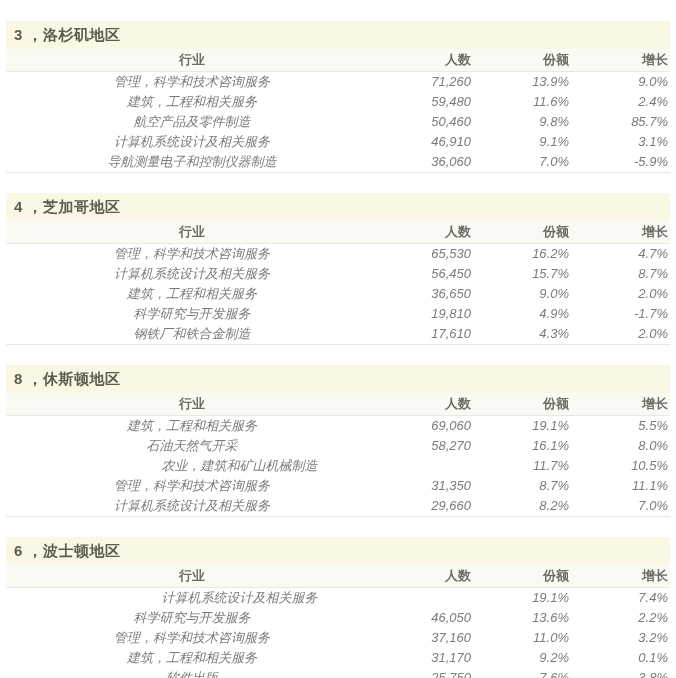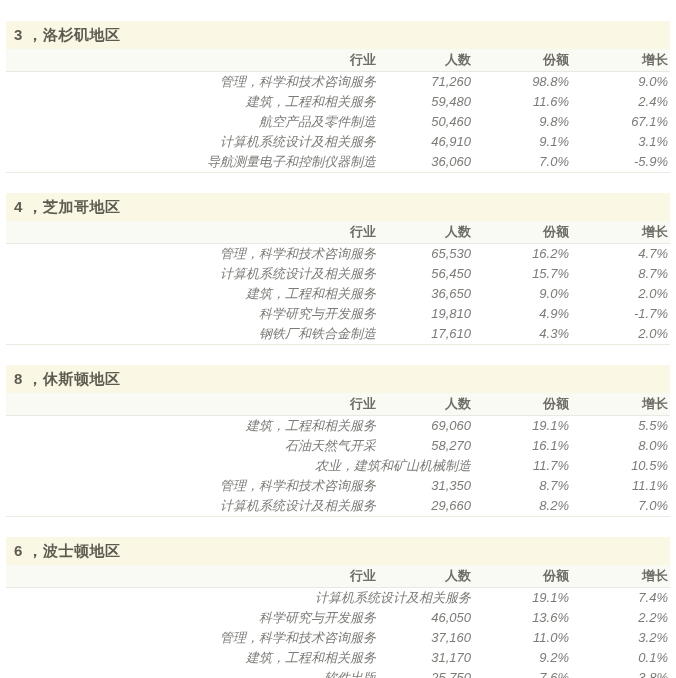--- a/index.html
+++ b/index.html
@@ -61,21 +61,21 @@
   }
   .row.data {
     background: #ffffff;
     height: 20px;
     line-height: 20px;
     color: #7b7b77;
     font-style: italic;
   }
   .c-ind {
     flex: 1 1 auto;
-    text-align: right;
+    text-align: center;
     white-space: nowrap;
     overflow: hidden;
   }
   .c-num {
     flex: 0 0 auto;
     text-align: right;
     white-space: nowrap;
   }
   .c-count  { width: 95px; }
   .c-share  { width: 98px; }
@@ -91,34 +91,34 @@
       <div class="sec-title">3 ，洛杉矶地区</div>
       <div class="row head">
         <span class="c-ind">行业</span>
         <span class="c-num c-count">人数</span>
         <span class="c-num c-share">份额</span>
         <span class="c-num c-growth">增长</span>
       </div>
       <div class="row data">
         <span class="c-ind">管理，科学和技术咨询服务</span>
         <span class="c-num c-count">71,260</span>
-        <span class="c-num c-share">98.8%</span>
+        <span class="c-num c-share">13.9%</span>
         <span class="c-num c-growth">9.0%</span>
       </div>
       <div class="row data">
         <span class="c-ind">建筑，工程和相关服务</span>
         <span class="c-num c-count">59,480</span>
         <span class="c-num c-share">11.6%</span>
         <span class="c-num c-growth">2.4%</span>
       </div>
       <div class="row data">
         <span class="c-ind">航空产品及零件制造</span>
         <span class="c-num c-count">50,460</span>
         <span class="c-num c-share">9.8%</span>
-        <span class="c-num c-growth">67.1%</span>
+        <span class="c-num c-growth">85.7%</span>
       </div>
       <div class="row data">
         <span class="c-ind">计算机系统设计及相关服务</span>
         <span class="c-num c-count">46,910</span>
         <span class="c-num c-share">9.1%</span>
         <span class="c-num c-growth">3.1%</span>
       </div>
       <div class="row data">
         <span class="c-ind">导航测量电子和控制仪器制造</span>
         <span class="c-num c-count">36,060</span>

